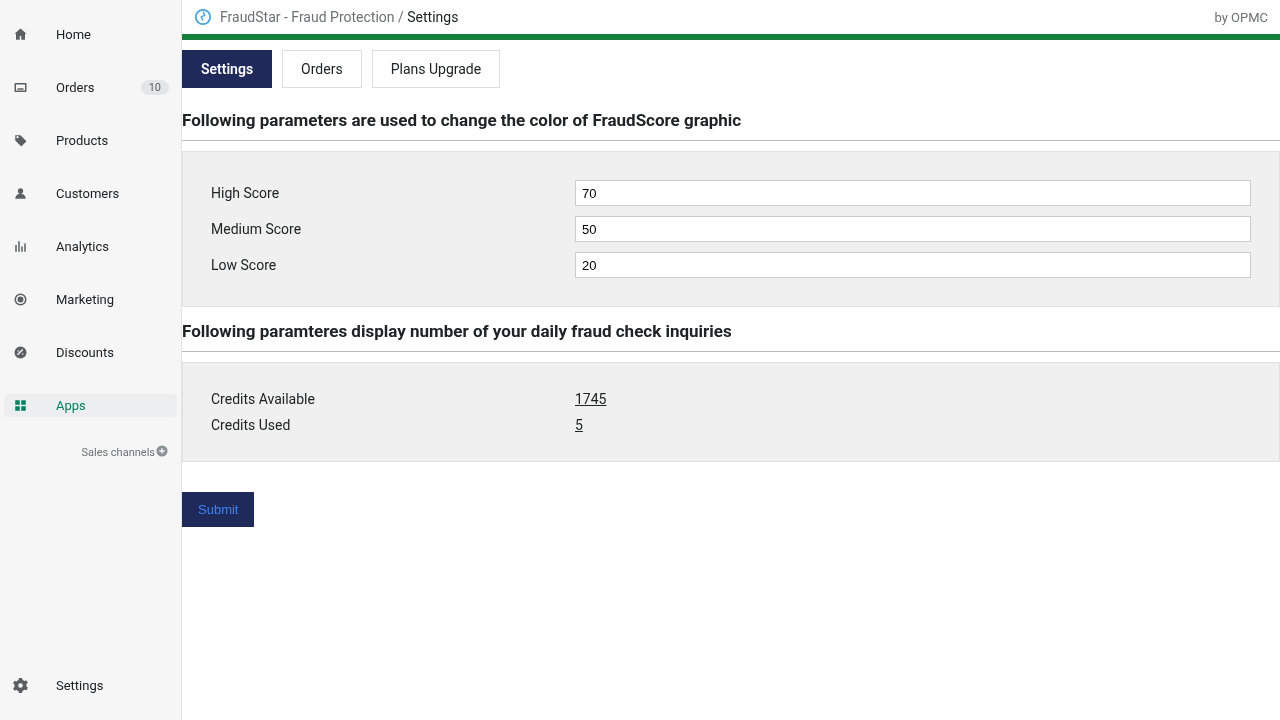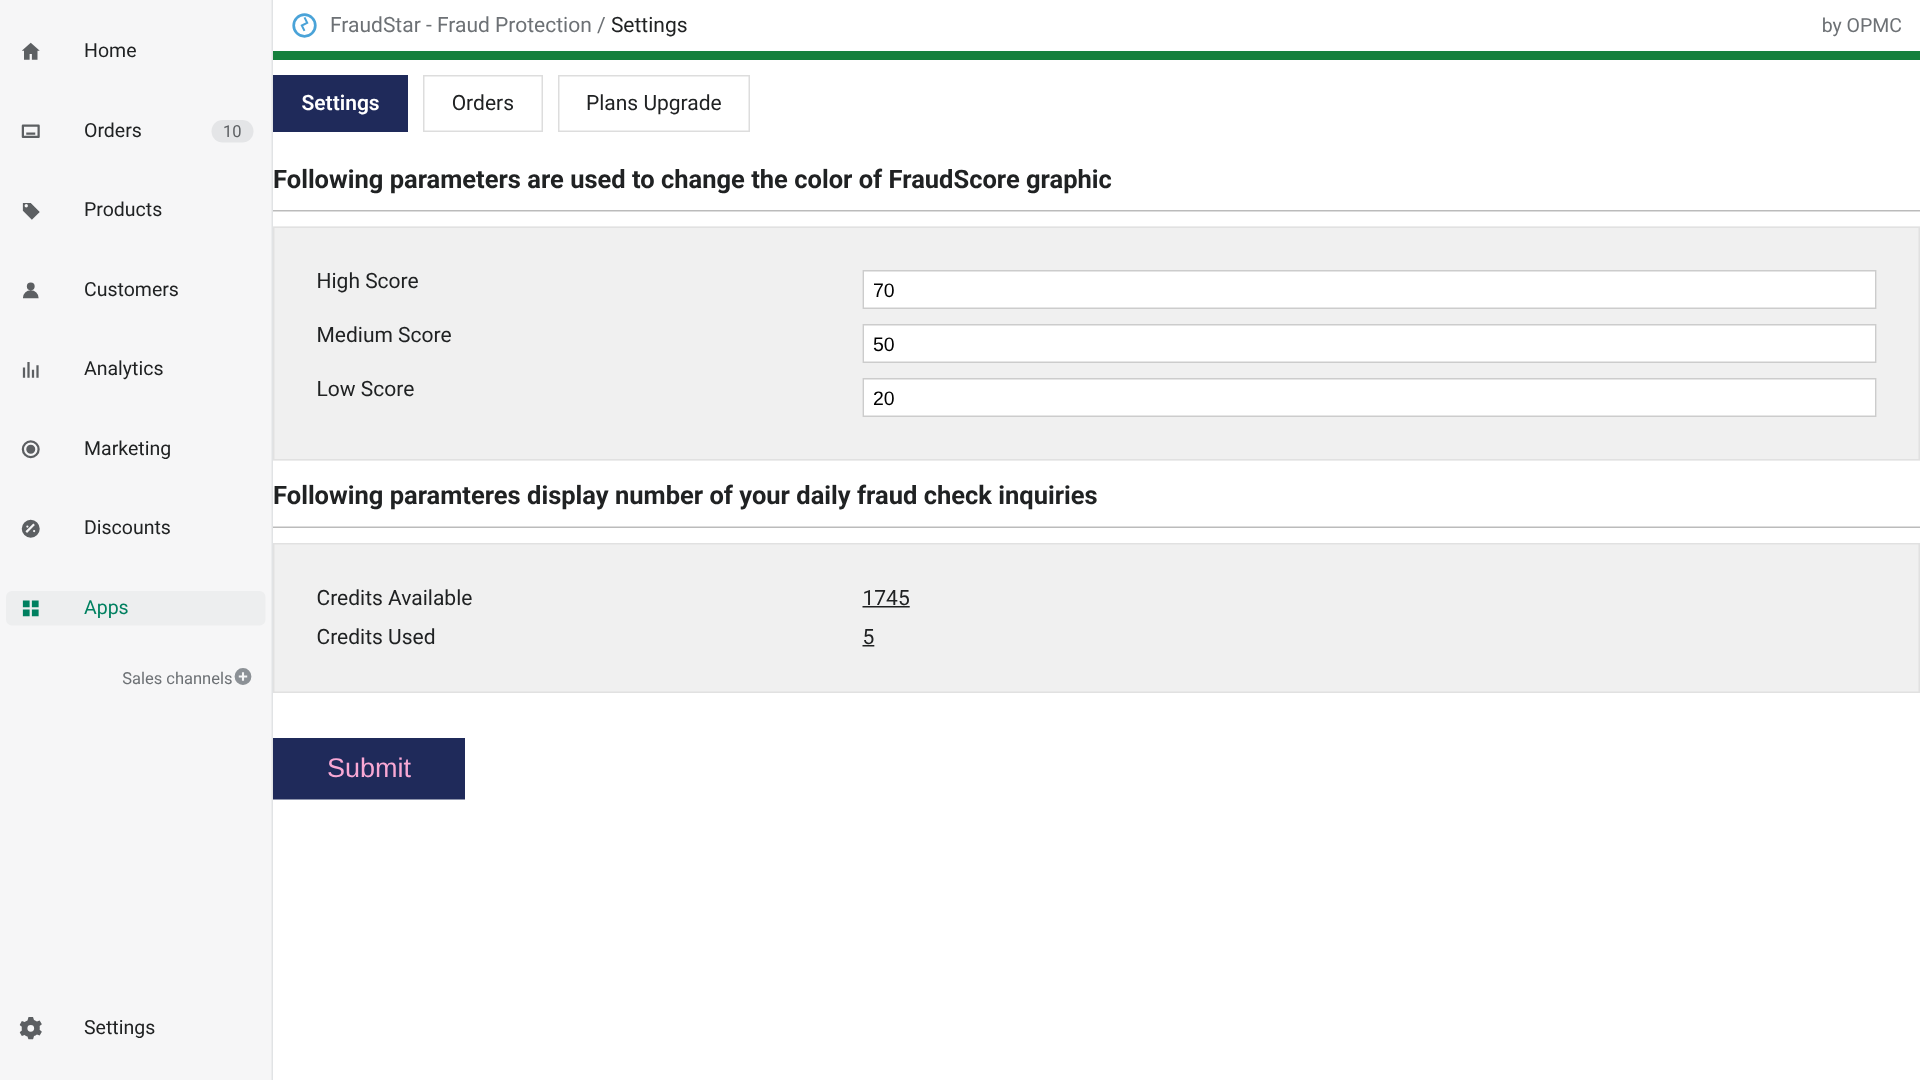--- a/index.html
+++ b/index.html
@@ -117,20 +117,21 @@
       border-bottom: 1px solid #bbb;
     }
     .panel {
       background: #f0f0f0;
       border: 1px solid #e1e1e1;
       padding: 28px 28px;
       margin-bottom: 14px;
     }
     .field-row {
       display: flex;
+      align-items: center;
       margin-bottom: 10px;
     }
     .field-row:last-child { margin-bottom: 0; }
     .field-label {
       width: 364px;
       font-size: 14px;
       color: #202223;
     }
     .field-input {
       flex: 1;
@@ -142,24 +143,24 @@
       font-size: 13px;
       height: 26px;
     }
     .field-value {
       font-size: 14px;
       color: #202223;
       text-decoration: underline;
     }
     .submit-btn {
       background: #1f2a5a;
-      color: #f9a8d4;
+      color: #3b82f6;
       border: none;
-      padding: 10px 36px;
-      font-size: 18px;
+      padding: 10px 16px;
+      font-size: 13px;
       cursor: pointer;
       margin-top: 16px;
     }
     .content-inner {
       margin-left: 0px;
       padding-right: 0;
     }
   </style>
 </head>
 <body>

